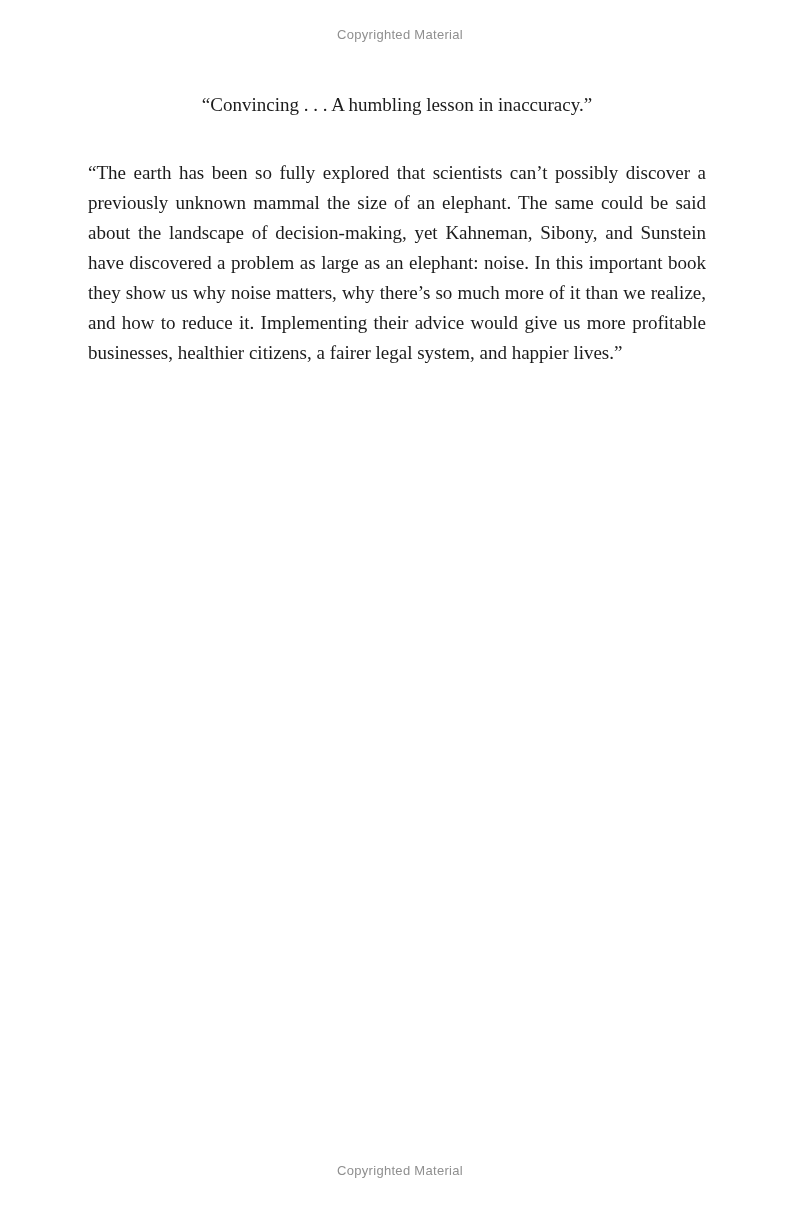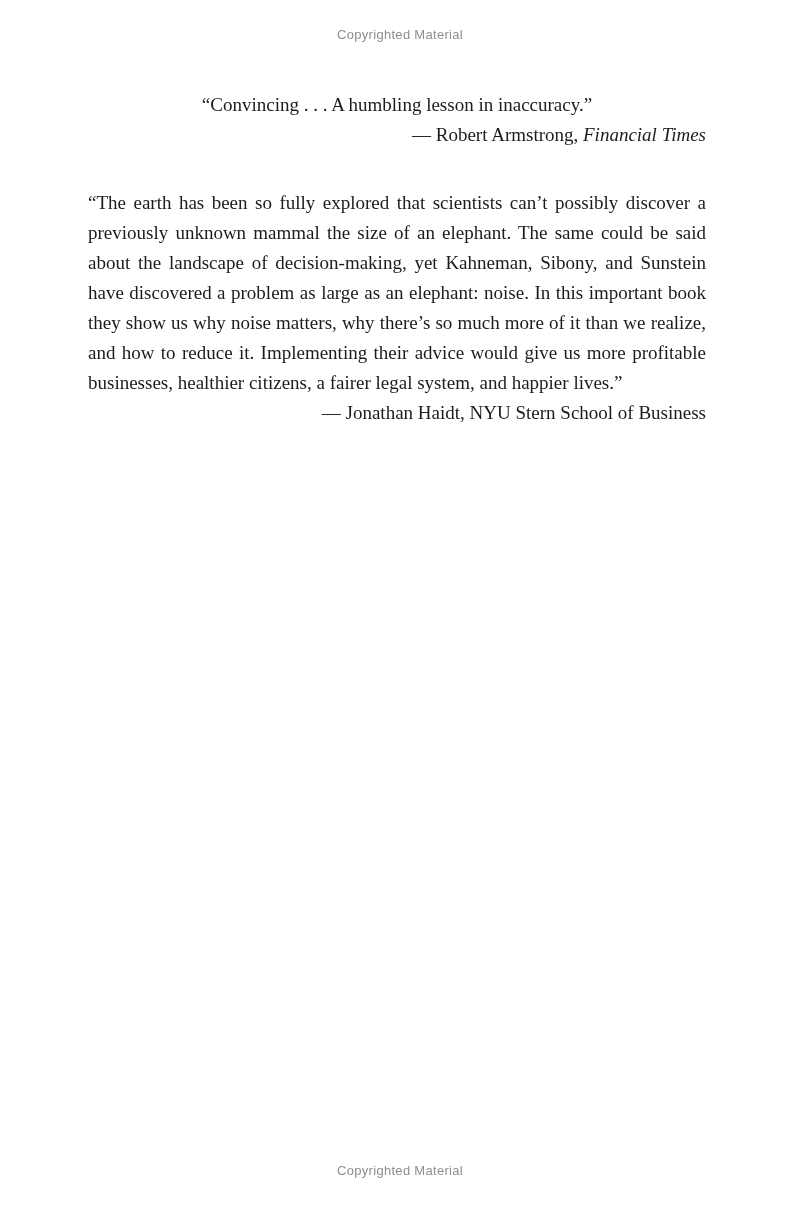--- a/index.html
+++ b/index.html
@@ -53,25 +53,23 @@
 <body>
 
 <div class="page">
 
   <div class="copyright copyright-top">Copyrighted Material</div>
 
   <div class="content">
 
     <p class="quote">“Convincing . . . A humbling lesson in inaccuracy.”</p>
 
-    <p class="attribution"><span>— Robert Armstrong, </span><span class="source-italic">Financial Times</span></p>
 
     <div class="spacer"></div>
 
     <p class="quote justified">“The earth has been so fully explored that scientists can’t possibly discover a previously unknown mammal the size of an elephant. The same could be said about the landscape of decision-making, yet Kahneman, Sibony, and Sunstein have discovered a problem as large as an elephant: noise. In this important book they show us why noise matters, why there’s so much more of it than we realize, and how to reduce it. Implementing their advice would give us more profitable businesses, healthier citizens, a fairer legal system, and happier lives.”</p>
 
-    <p class="attribution"><span>— Jonathan Haidt, NYU Stern School of Business</span><span class="source-italic"></span></p>
 
   </div>
 
   <div class="copyright copyright-bottom">Copyrighted Material</div>
 
 </div>
 
 </body></html>

